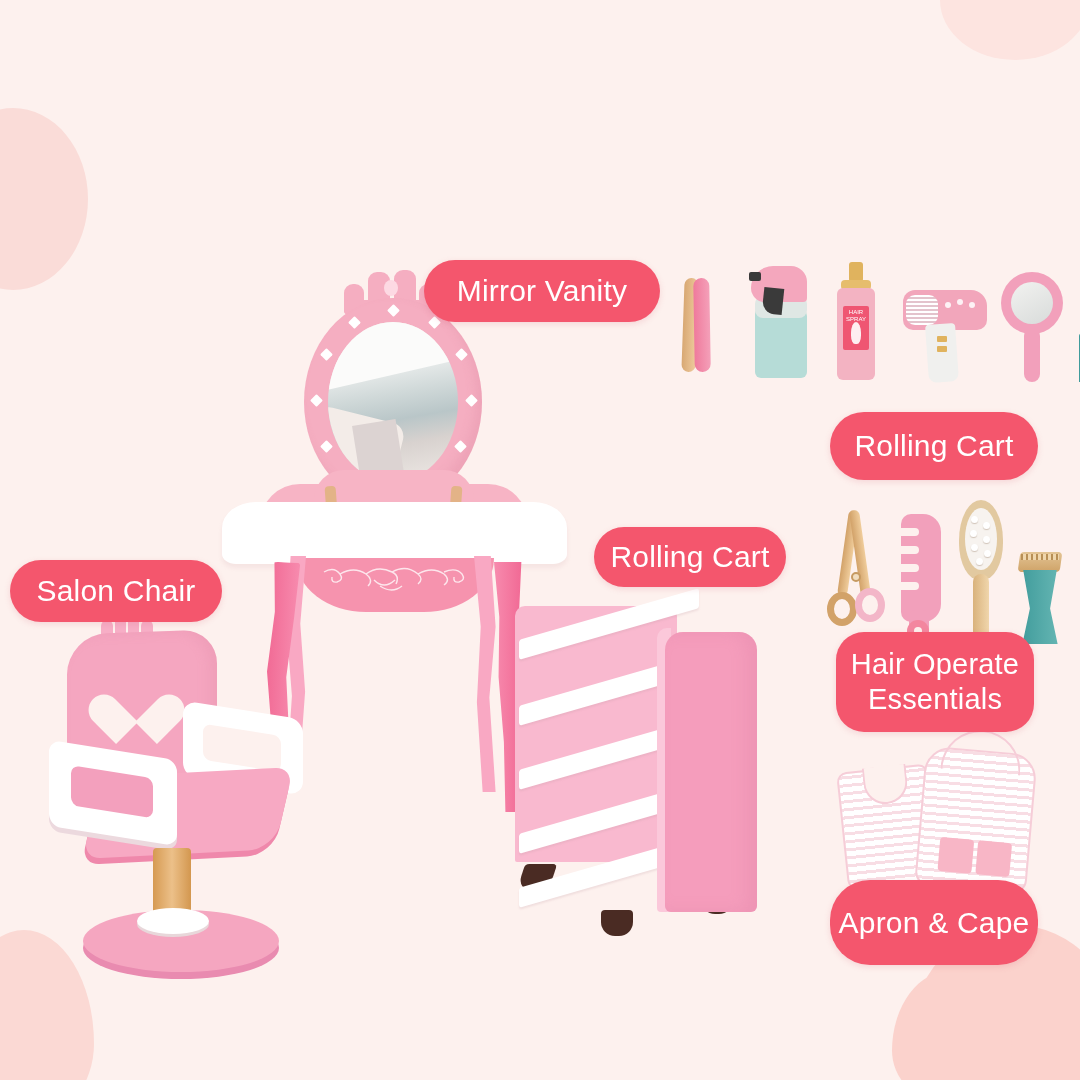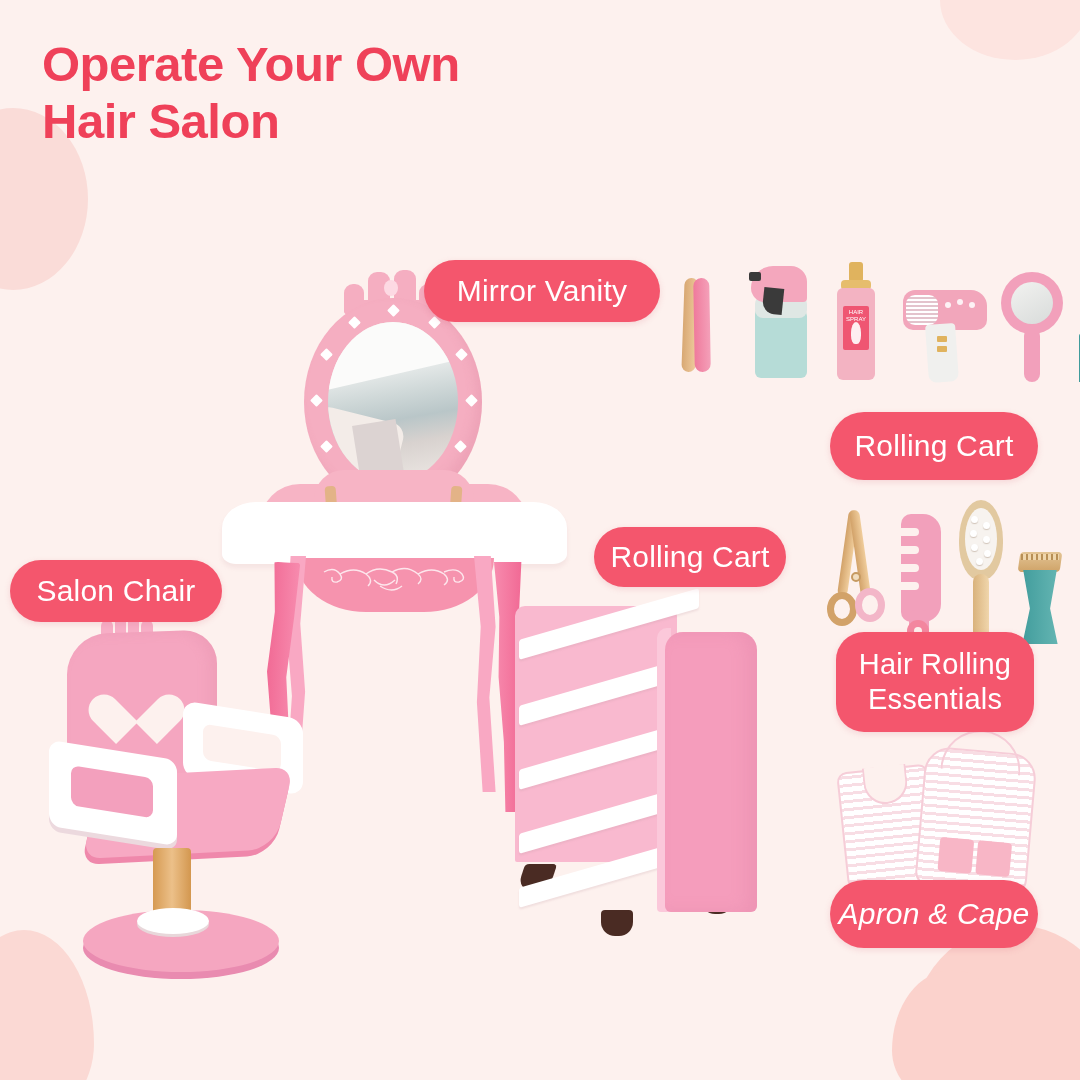--- a/index.html
+++ b/index.html
@@ -63,21 +63,21 @@
     border-radius:40px;display:flex;align-items:center;justify-content:center;
     font-size:30px;font-weight:500;letter-spacing:.2px;text-align:center;
     box-shadow:0 2px 6px rgba(210,90,110,.18);
   }
   .pill.two-line{line-height:1.22;white-space:pre-line;font-size:29px;}
   #pill-mirror{left:424px;top:260px;width:236px;height:62px;}
   #pill-chair{left:10px;top:560px;width:212px;height:62px;}
   #pill-cart-mid{left:594px;top:527px;width:192px;height:60px;}
   #pill-cart-right{left:830px;top:412px;width:208px;height:68px;}
   #pill-essentials{left:836px;top:632px;width:198px;height:100px;border-radius:28px;}
-  #pill-apron{left:830px;top:880px;width:208px;height:68px;font-style:italic;}
+  #pill-apron{left:830px;top:880px;width:208px;height:85px;}
 
   
   .vanity{position:absolute;left:222px;top:270px;width:345px;height:565px;}
   
   .crown{position:absolute;left:122px;top:0px;width:96px;height:44px;}
   .crown i{position:absolute;background:#f5aec1;border-radius:9px 9px 3px 3px;}
   .crown i.c1{left:0;top:14px;width:20px;height:30px;}
   .crown i.c2{left:24px;top:2px;width:22px;height:42px;}
   .crown i.c3{left:50px;top:0px;width:22px;height:44px;}
   .crown i.c4{left:75px;top:14px;width:20px;height:30px;}
@@ -293,22 +293,20 @@
 <body>
 
 <div class="stage">
 
   <div class="decor blob-left-top"></div>
   <div class="decor blob-tr"></div>
   <div class="decor blob-bl"></div>
   <div class="decor blob-br1"></div>
   <div class="decor blob-br2"></div>
 
-  <div class="headline">Operate Your Own
-Hair Salon</div>
 
 
   <div class="vanity">
     <div class="crown">
       <i class="c1"></i>
         <i class="c2"></i>
         <i class="c3"></i>
         <i class="c4"></i>
       <div class="crown-band"></div>
       <div class="crown-jewel"></div>
@@ -480,17 +478,17 @@
       <div class="strap"></div>
       <div class="pocket p1"></div>
         <div class="pocket p2"></div>
     </div>
   </div>
 
   <div class="pill" id="pill-mirror">Mirror Vanity</div>
   <div class="pill" id="pill-chair">Salon Chair</div>
   <div class="pill" id="pill-cart-mid">Rolling Cart</div>
   <div class="pill" id="pill-cart-right">Rolling Cart</div>
-  <div class="pill two-line" id="pill-essentials">Hair Rolling
+  <div class="pill two-line" id="pill-essentials">Hair Operate
 Essentials</div>
   <div class="pill" id="pill-apron">Apron &amp; Cape</div>
 
 </div>
 
 </body></html>

